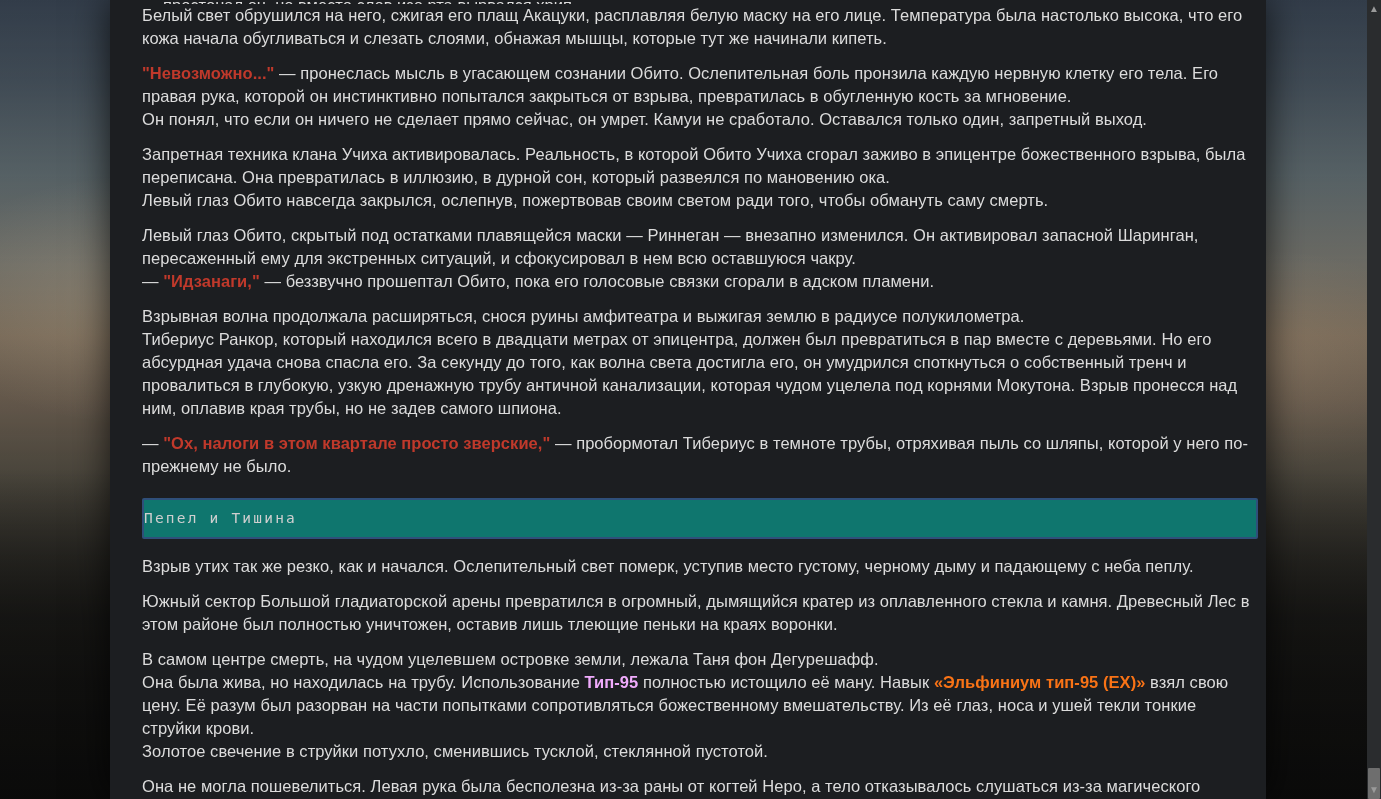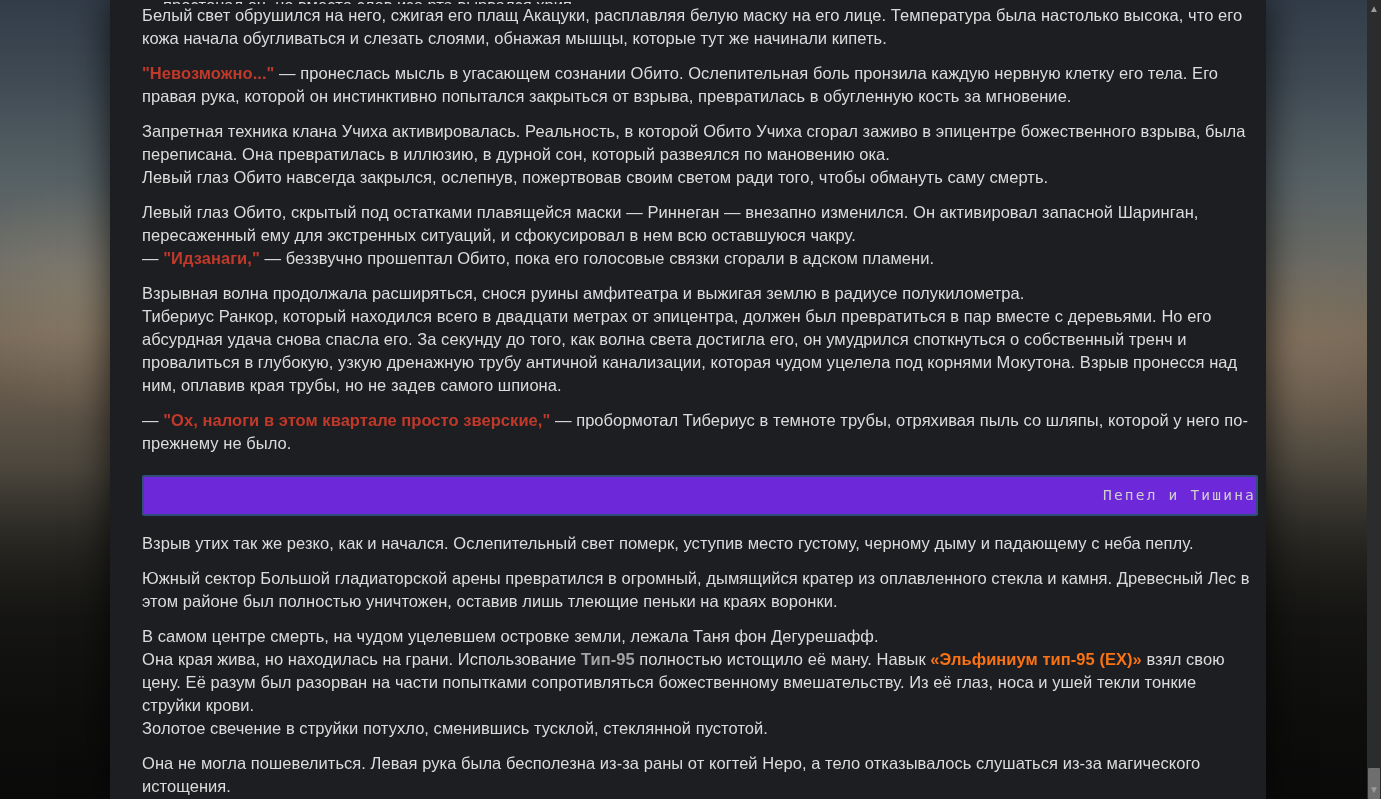--- a/index.html
+++ b/index.html
@@ -77,31 +77,31 @@
   }
   .para-block {
     margin-bottom: 12px;
   }
   .hl-red {
     color: #c0392b;
     font-weight: bold;
   }
   .bold {
     font-weight: bold;
-    color: #a3a3a3;
+    color: #f0abfc;
   }
   .skill {
     color: #f97316;
     font-weight: bold;
   }
   .section-banner {
     margin: 20px 0 16px 0;
     border: 2px solid #2f4f7a;
-    background: #6d28d9;
-    text-align: right;
+    background: #0f766e;
+    text-align: left;
     padding: 9px 0 10px 0;
     border-radius: 2px;
   }
   .section-banner span {
     font-family: "DejaVu Sans Mono", monospace;
     font-size: 14.5px;
     letter-spacing: 2.2px;
     color: #cfcfcf;
   }
   
@@ -150,20 +150,21 @@
   <div class="reader-inner">
 
     <div class="top-clip">— простонал он, но вместо слов изо рта вырвался хрип.</div>
 
     <div id="paras-before">
         <div class="para-block">
           <p><span>Белый свет обрушился на него, сжигая его плащ Акацуки, расплавляя белую маску на его лице. Температура была настолько высока, что его кожа начала обугливаться и слезать слоями, обнажая мышцы, которые тут же начинали кипеть.</span></p>
         </div>
         <div class="para-block">
           <p><span class="hl-red">"Невозможно..."</span><span> — пронеслась мысль в угасающем сознании Обито. Ослепительная боль пронзила каждую нервную клетку его тела. Его правая рука, которой он инстинктивно попытался закрыться от взрыва, превратилась в обугленную кость за мгновение.</span></p>
+          <p><span>Он понял, что если он ничего не сделает прямо сейчас, он умрет. Камуи не сработало. Оставался только один, запретный выход.</span></p>
         </div>
         <div class="para-block">
           <p><span>Запретная техника клана Учиха активировалась. Реальность, в которой Обито Учиха сгорал заживо в эпицентре божественного взрыва, была переписана. Она превратилась в иллюзию, в дурной сон, который развеялся по мановению ока.</span></p>
           <p><span>Левый глаз Обито навсегда закрылся, ослепнув, пожертвовав своим светом ради того, чтобы обмануть саму смерть.</span></p>
         </div>
         <div class="para-block">
           <p><span>Левый глаз Обито, скрытый под остатками плавящейся маски — Риннеган — внезапно изменился. Он активировал запасной Шаринган, пересаженный ему для экстренных ситуаций, и сфокусировал в нем всю оставшуюся чакру.</span></p>
           <p><span>— </span><span class="hl-red">"Идзанаги,"</span><span> — беззвучно прошептал Обито, пока его голосовые связки сгорали в адском пламени.</span></p>
         </div>
         <div class="para-block">
@@ -181,21 +182,21 @@
 
     <div id="paras-after">
         <div class="para-block">
           <p><span>Взрыв утих так же резко, как и начался. Ослепительный свет померк, уступив место густому, черному дыму и падающему с неба пеплу.</span></p>
         </div>
         <div class="para-block">
           <p><span>Южный сектор Большой гладиаторской арены превратился в огромный, дымящийся кратер из оплавленного стекла и камня. Древесный Лес в этом районе был полностью уничтожен, оставив лишь тлеющие пеньки на краях воронки.</span></p>
         </div>
         <div class="para-block">
           <p><span>В самом центре смерть, на чудом уцелевшем островке земли, лежала Таня фон Дегурешафф.</span></p>
-          <p><span>Она края жива, но находилась на грани. Использование </span><span class="bold">Тип-95</span><span> полностью истощило её ману. Навык </span><span class="skill">«Эльфиниум тип-95 (EX)»</span><span> взял свою цену. Её разум был разорван на части попытками сопротивляться божественному вмешательству. Из её глаз, носа и ушей текли тонкие струйки крови.</span></p>
+          <p><span>Она была жива, но находилась на трубу. Использование </span><span class="bold">Тип-95</span><span> полностью истощило её ману. Навык </span><span class="skill">«Эльфиниум тип-95 (EX)»</span><span> взял свою цену. Её разум был разорван на части попытками сопротивляться божественному вмешательству. Из её глаз, носа и ушей текли тонкие струйки крови.</span></p>
           <p><span>Золотое свечение в струйки потухло, сменившись тусклой, стеклянной пустотой.</span></p>
         </div>
         <div class="para-block">
           <p><span>Она не могла пошевелиться. Левая рука была бесполезна из-за раны от когтей Неро, а тело отказывалось слушаться из-за магического истощения.</span></p>
         </div>
       </div>
 
   </div>
 </div>
 

